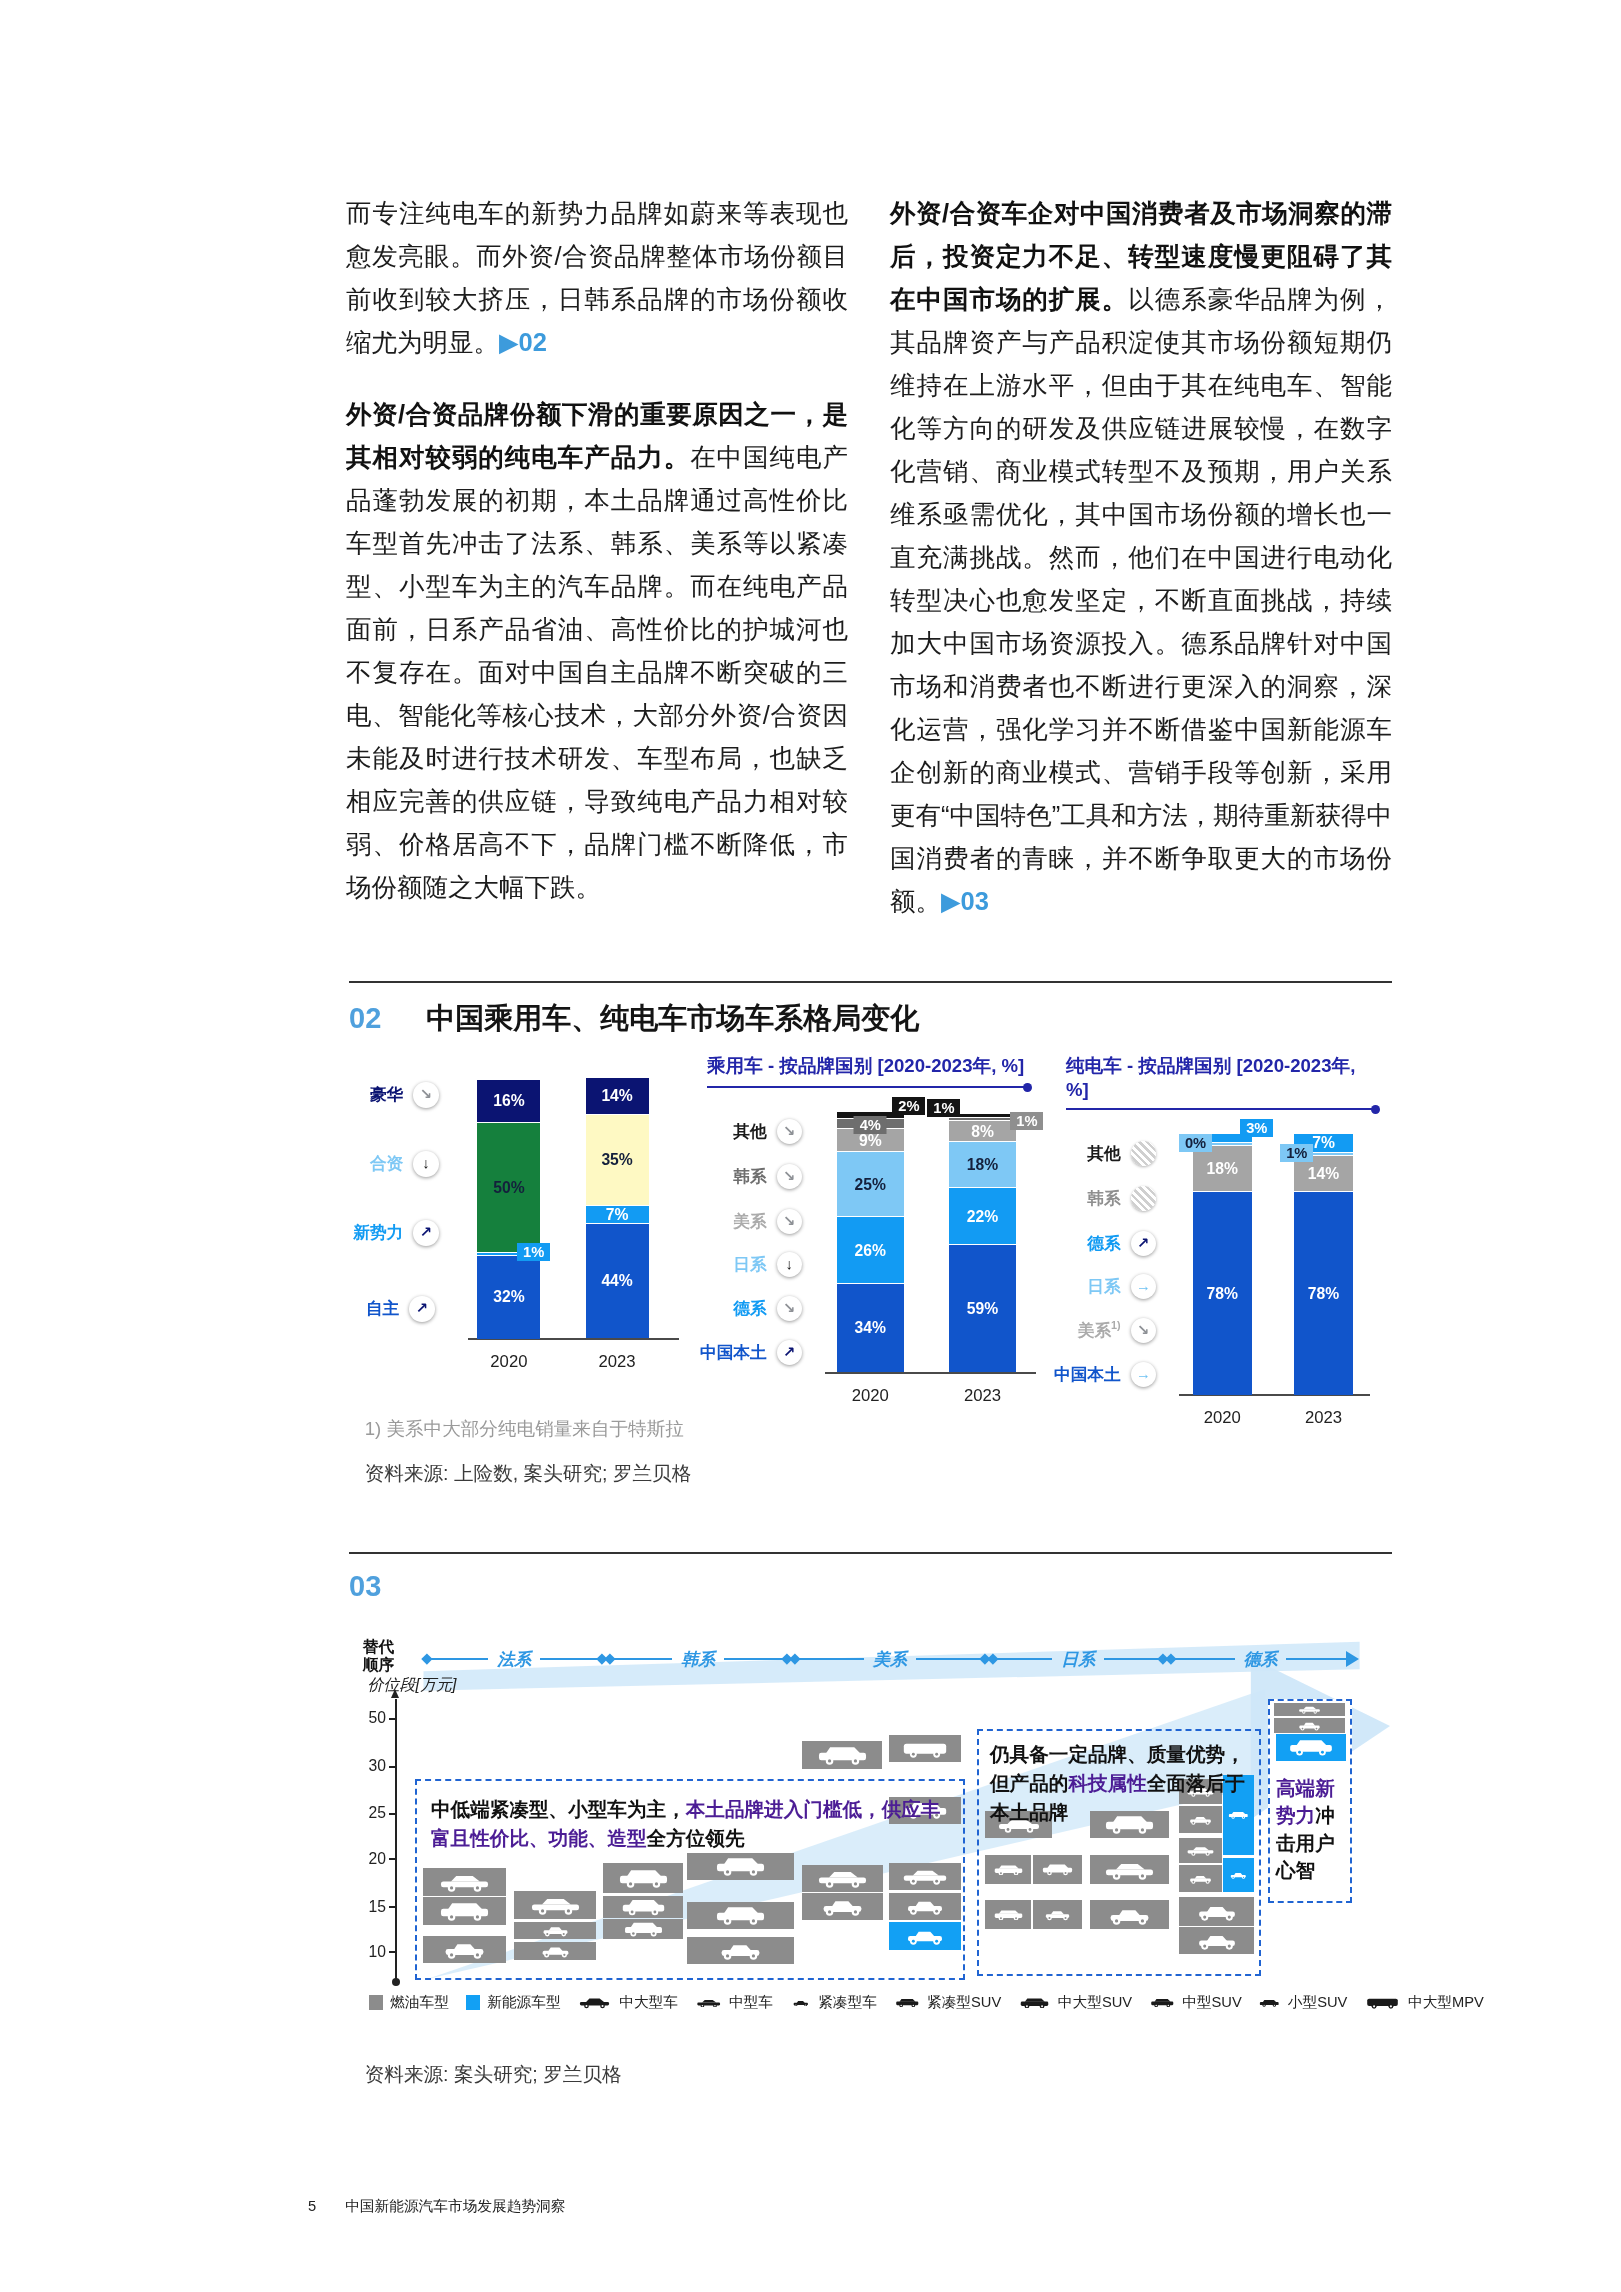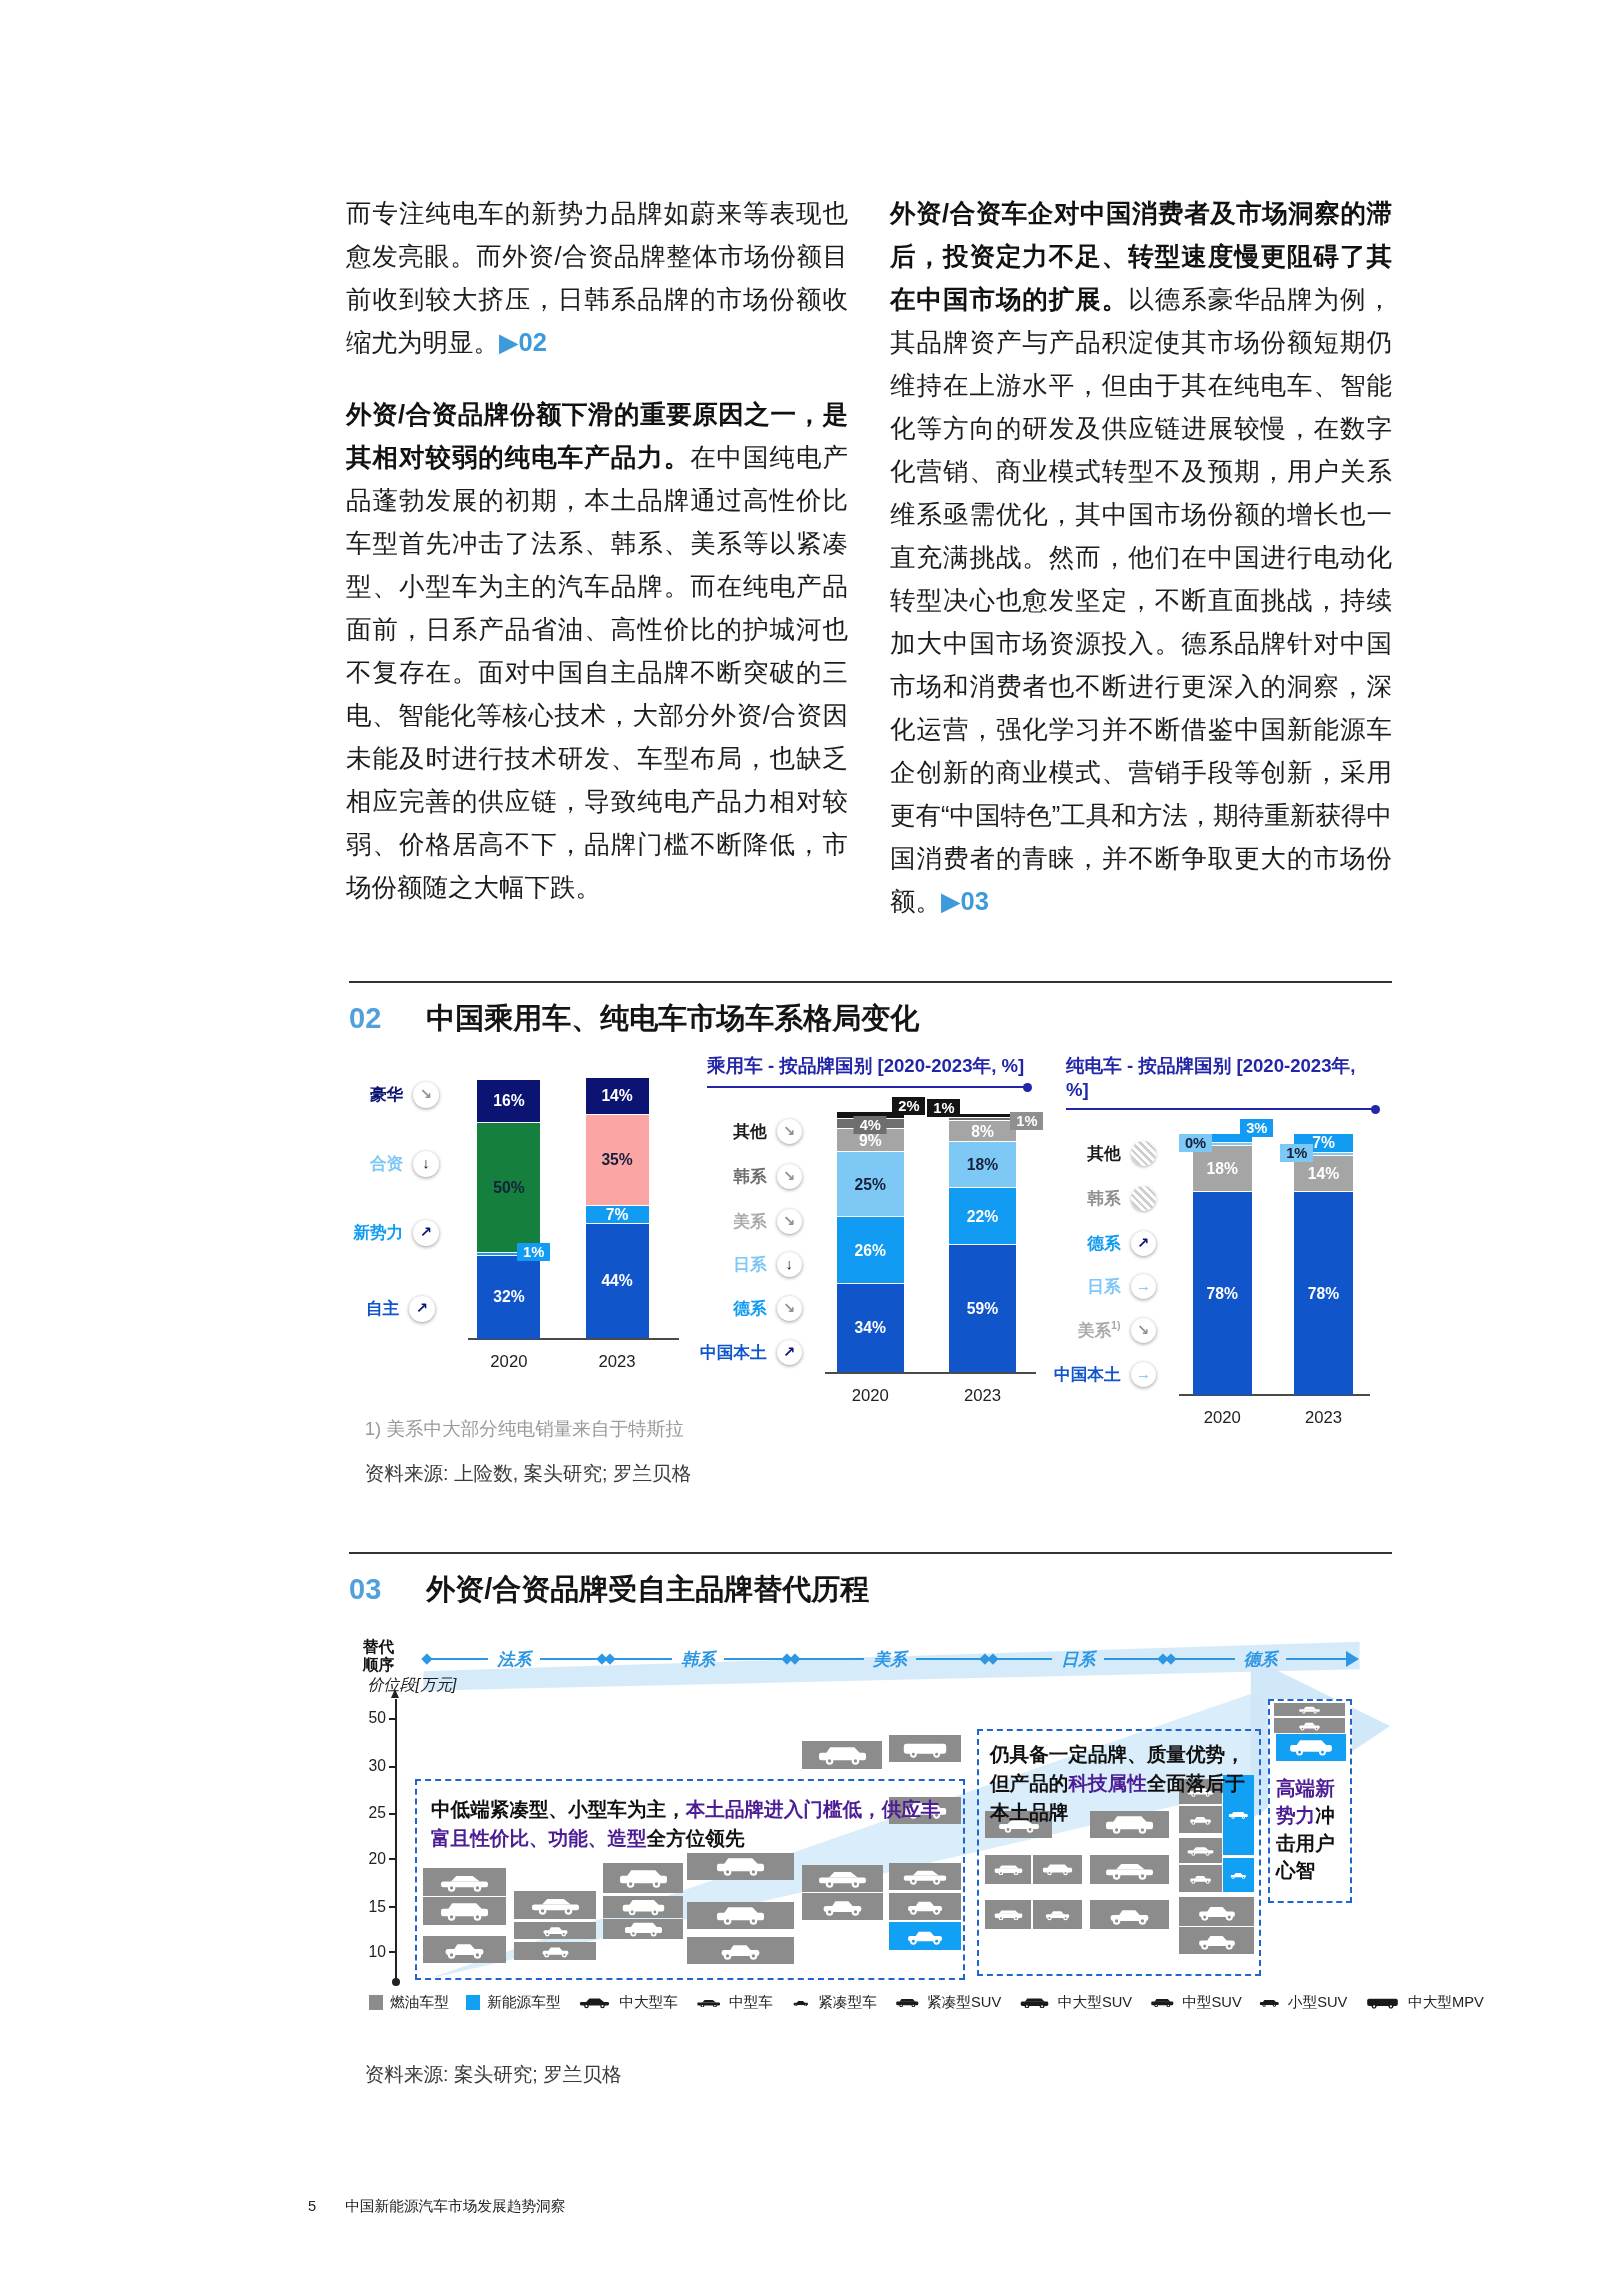--- a/index.html
+++ b/index.html
@@ -116,21 +116,21 @@
             <div class="barcol" style="left: 9.8px; width: 63px;">
               <div class="seg" style="top: 2.3px; height: 42px; background: rgb(11, 20, 114); color: rgb(255, 255, 255);">16%</div>
               <div class="seg" style="top: 44px; height: 130px; background: #15803d; border-top: 1px solid rgb(255, 255, 255); color: rgb(20, 32, 60);">50%</div>
               <div class="seg" style="top: 174px; height: 2.9px; background: rgb(18, 155, 243); border-top: 1px solid rgb(255, 255, 255);"></div>
               <div class="chip" style="background: rgb(18, 155, 243); color: rgb(255, 255, 255); right: -9.8px; top: 165px;">1%</div>
               <div class="seg" style="top: 177px; height: 83px; background: rgb(17, 85, 203); border-top: 1px solid rgb(255, 255, 255); color: rgb(255, 255, 255);">32%</div>
             </div>
             <div class="ylab" style="left: 9.8px;">2020</div>
             <div class="barcol" style="left: 118px; width: 63px;">
               <div class="seg" style="top: 0px; height: 36px; background: rgb(11, 20, 114); color: rgb(255, 255, 255);">14%</div>
-              <div class="seg" style="top: 36px; height: 91px; background: #fca5a5; border-top: 1px solid rgb(255, 255, 255); color: rgb(20, 32, 60);">35%</div>
+              <div class="seg" style="top: 36px; height: 91px; background: #fef9c3; border-top: 1px solid rgb(255, 255, 255); color: rgb(20, 32, 60);">35%</div>
               <div class="seg" style="top: 127px; height: 18px; background: rgb(18, 155, 243); border-top: 1px solid rgb(255, 255, 255); color: rgb(255, 255, 255);">7%</div>
               <div class="seg" style="top: 145px; height: 114px; background: rgb(17, 85, 203); border-top: 1px solid rgb(255, 255, 255); color: rgb(255, 255, 255);">44%</div>
             </div>
             <div class="ylab" style="left: 118px;">2023</div>
           </div>
       </div>
     </div>
 
     <div class="panel" style="left:358px;width:323px">
       <div class="subtitle"><span>乘用车 - 按品牌国别 [2020-2023年, %]</span><span class="sdot"></span></div>
@@ -239,21 +239,20 @@
       </div>
     </div>
 
     <div class="fnote">1) 美系中大部分纯电销量来自于特斯拉</div>
     <div class="fsrc">资料来源: 上险数, 案头研究; 罗兰贝格</div>
   </section>
 
   <section class="fig fig03">
     <div class="ftitle">
       <span class="fnum">03</span>
-      <span>外资/合资品牌受自主品牌替代历程</span>
     </div>
 
     <div class="f3canvas">
       <svg class="wedges" width="1043" height="404" viewBox="0 0 1064 412">
         <polygon points="76,44 1031,14 1031,42 76,64" fill="#cfe7f9" opacity="0.85"></polygon>
         <polygon points="80,358 935,160 935,62" fill="#d6ebfa" opacity="0.9"></polygon>
         <polygon points="920,30 920,195 1062,100" fill="#cfe7f9" opacity="0.95"></polygon>
       </svg>
 
       <div class="flowlab">

